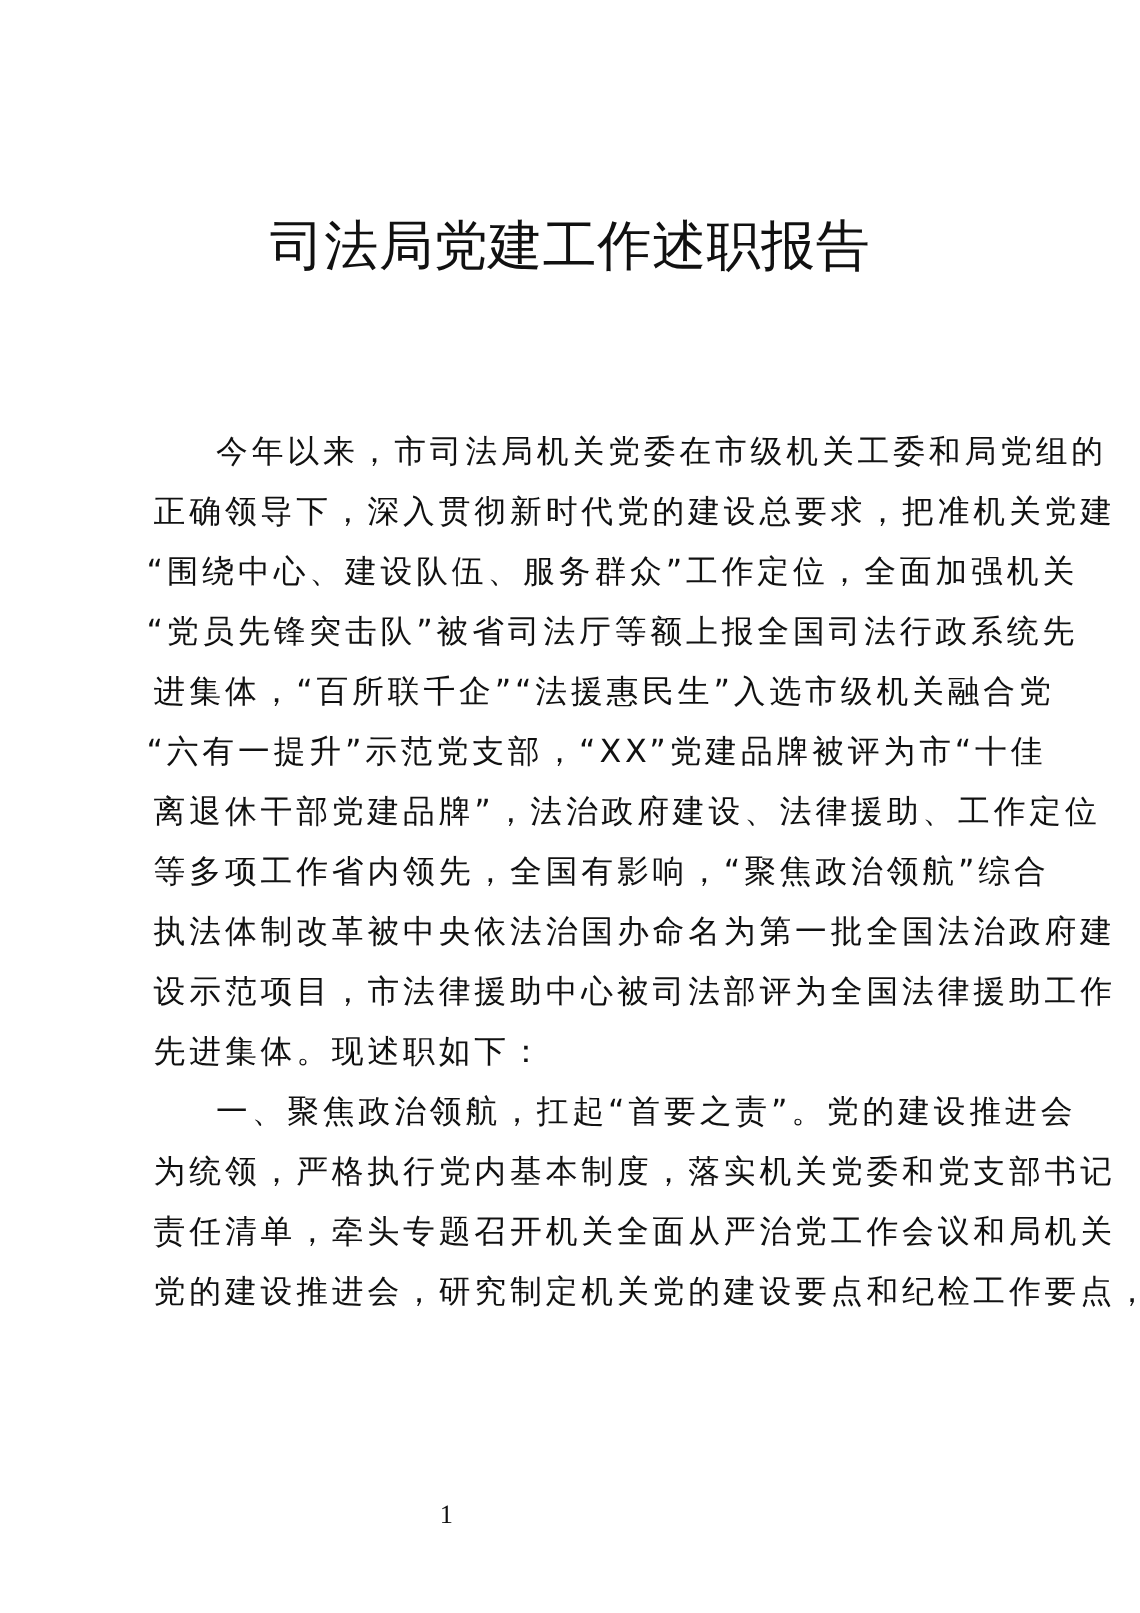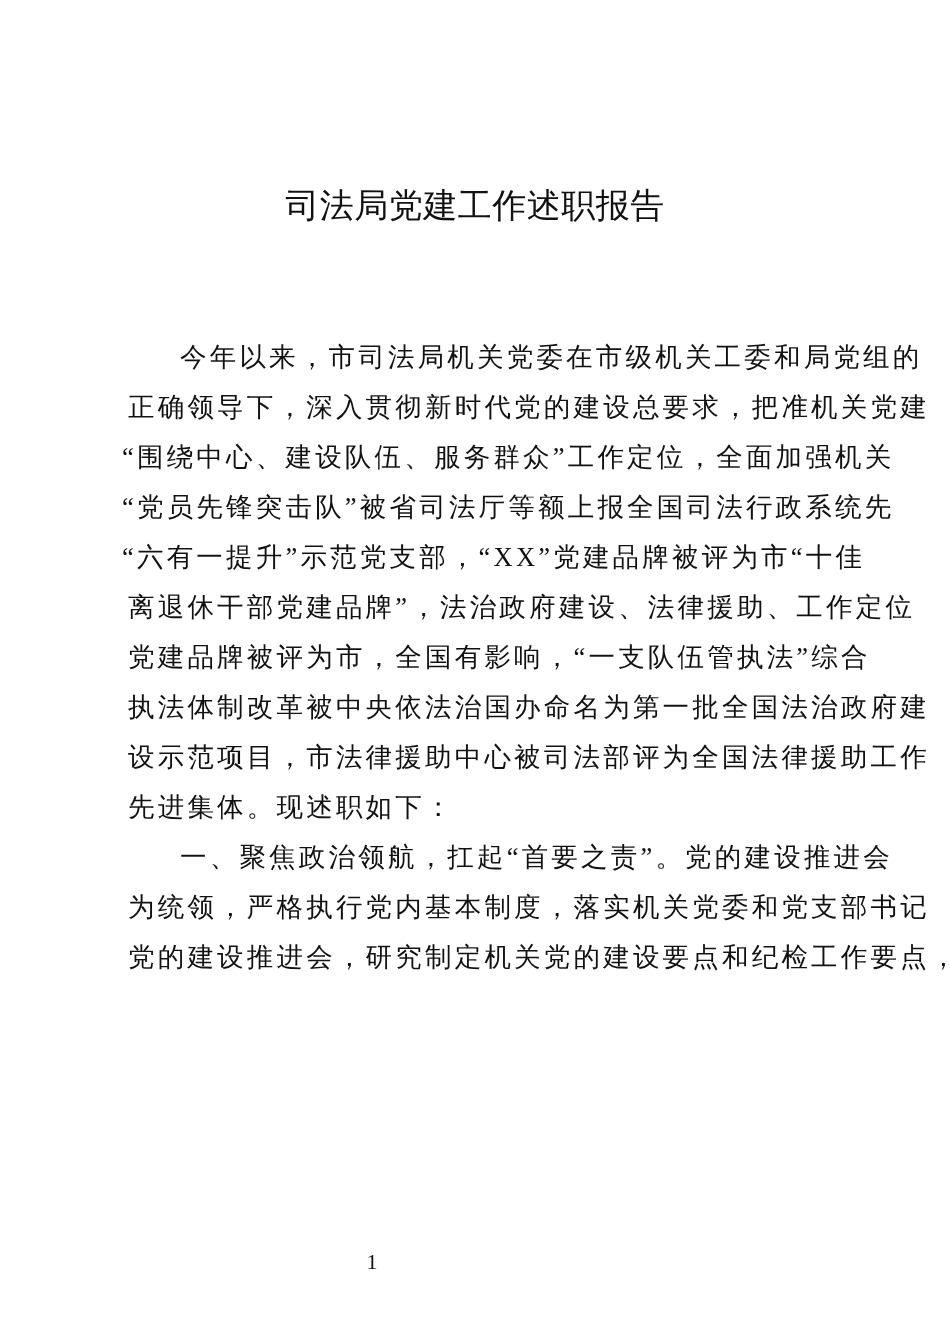--- a/index.html
+++ b/index.html
@@ -1,44 +1,46 @@
 <!DOCTYPE html>
 <html><head>
 <meta charset="utf-8">
 <style>
   html, body { margin: 0; padding: 0; background: #ffffff; }
   body { width: 950px; height: 1344px; position: relative; overflow: hidden;
          font-family: "DejaVu Sans", "Liberation Sans", sans-serif; color: #111111; }
   .page { position: absolute; left: 0; top: 0; width: 950px; height: 1344px; background: #ffffff; }
   .title { position: absolute; left: 0; width: 950px; top: 182px; text-align: center;
-           font-size: 34px; line-height: 46px; letter-spacing: 0.5px; color: #111; font-weight: normal; }
-  .body { position: absolute; left: 128px; top: 332px; width: 710px; font-family: Liberation Serif, serif; }
+           font-size: 45px; line-height: 46px; letter-spacing: 0.5px; color: #111; font-weight: normal; }
+  .body { position: absolute; left: 128px; top: 352px; width: 710px; }
   .line { height: 50px; line-height: 50px; font-size: 26.5px; white-space: nowrap;
           letter-spacing: 3.2px; color: #111; }
   .line.indent { padding-left: 52px; }
   .line.quote-start { margin-left: -6px; }
   .page-number { position: absolute; left: 362px; top: 1247px; width: 20px; text-align: center;
                  font-family: "Liberation Serif", "DejaVu Serif", serif; font-size: 22px; line-height: 30px; color: #111; }
 </style>
 </head>
 <body>
 
 <div class="page">
   <div class="title">司法局党建工作述职报告</div>
 
   <div class="body">
     <div class="line indent">今年以来，市司法局机关党委在市级机关工委和局党组的</div>
     <div class="line">正确领导下，深入贯彻新时代党的建设总要求，把准机关党建</div>
     <div class="line quote-start">“围绕中心、建设队伍、服务群众”工作定位，全面加强机关</div>
     <div class="line quote-start">“党员先锋突击队”被省司法厅等额上报全国司法行政系统先</div>
+    <div class="line">进集体，“百所联千企”“法援惠民生”入选市级机关融合党</div>
     <div class="line quote-start">“六有一提升”示范党支部，“XX”党建品牌被评为市“十佳</div>
     <div class="line">离退休干部党建品牌”，法治政府建设、法律援助、工作定位</div>
-    <div class="line">党建品牌被评为市，全国有影响，“一支队伍管执法”综合</div>
+    <div class="line">等多项工作省内领先，全国有影响，“聚焦政治领航”综合</div>
     <div class="line">执法体制改革被中央依法治国办命名为第一批全国法治政府建</div>
     <div class="line">设示范项目，市法律援助中心被司法部评为全国法律援助工作</div>
     <div class="line">先进集体。现述职如下：</div>
     <div class="line indent">一、聚焦政治领航，扛起“首要之责”。党的建设推进会</div>
     <div class="line">为统领，严格执行党内基本制度，落实机关党委和党支部书记</div>
+    <div class="line">责任清单，牵头专题召开机关全面从严治党工作会议和局机关</div>
     <div class="line">党的建设推进会，研究制定机关党的建设要点和纪检工作要点，</div>
   </div>
 
   <div class="page-number">1</div>
 </div>
 
 </body></html>

